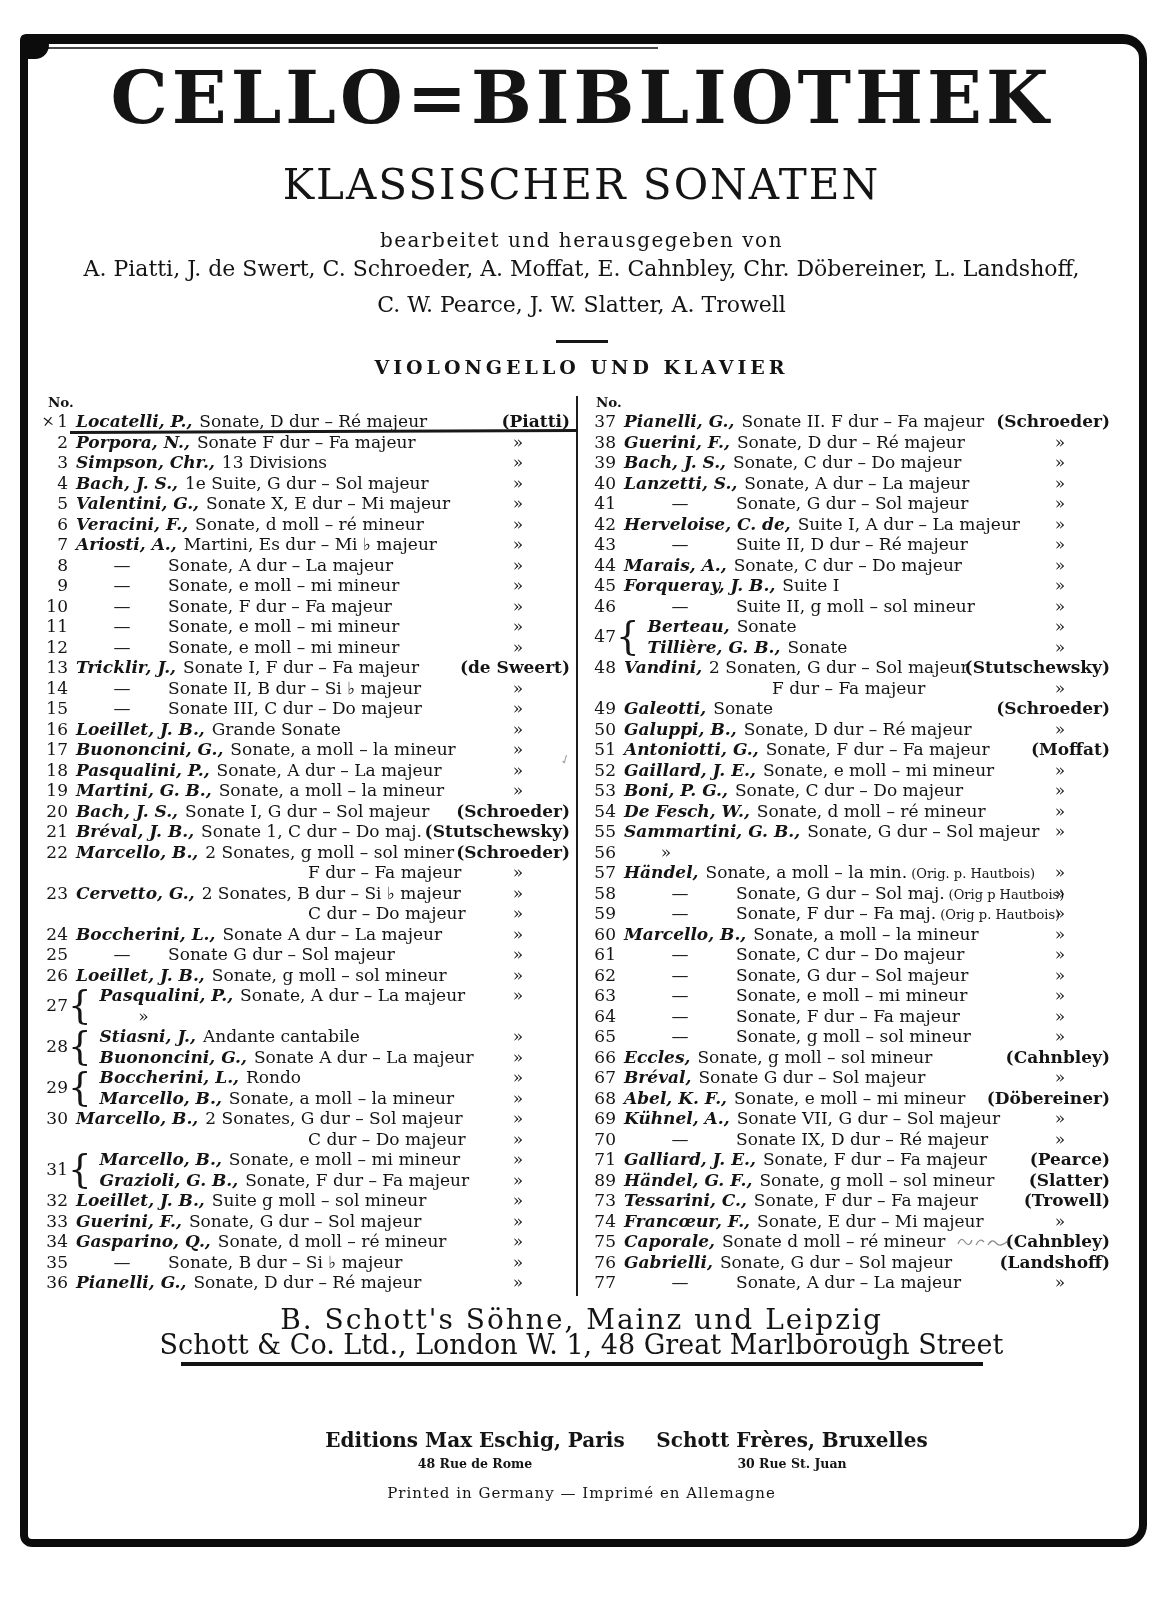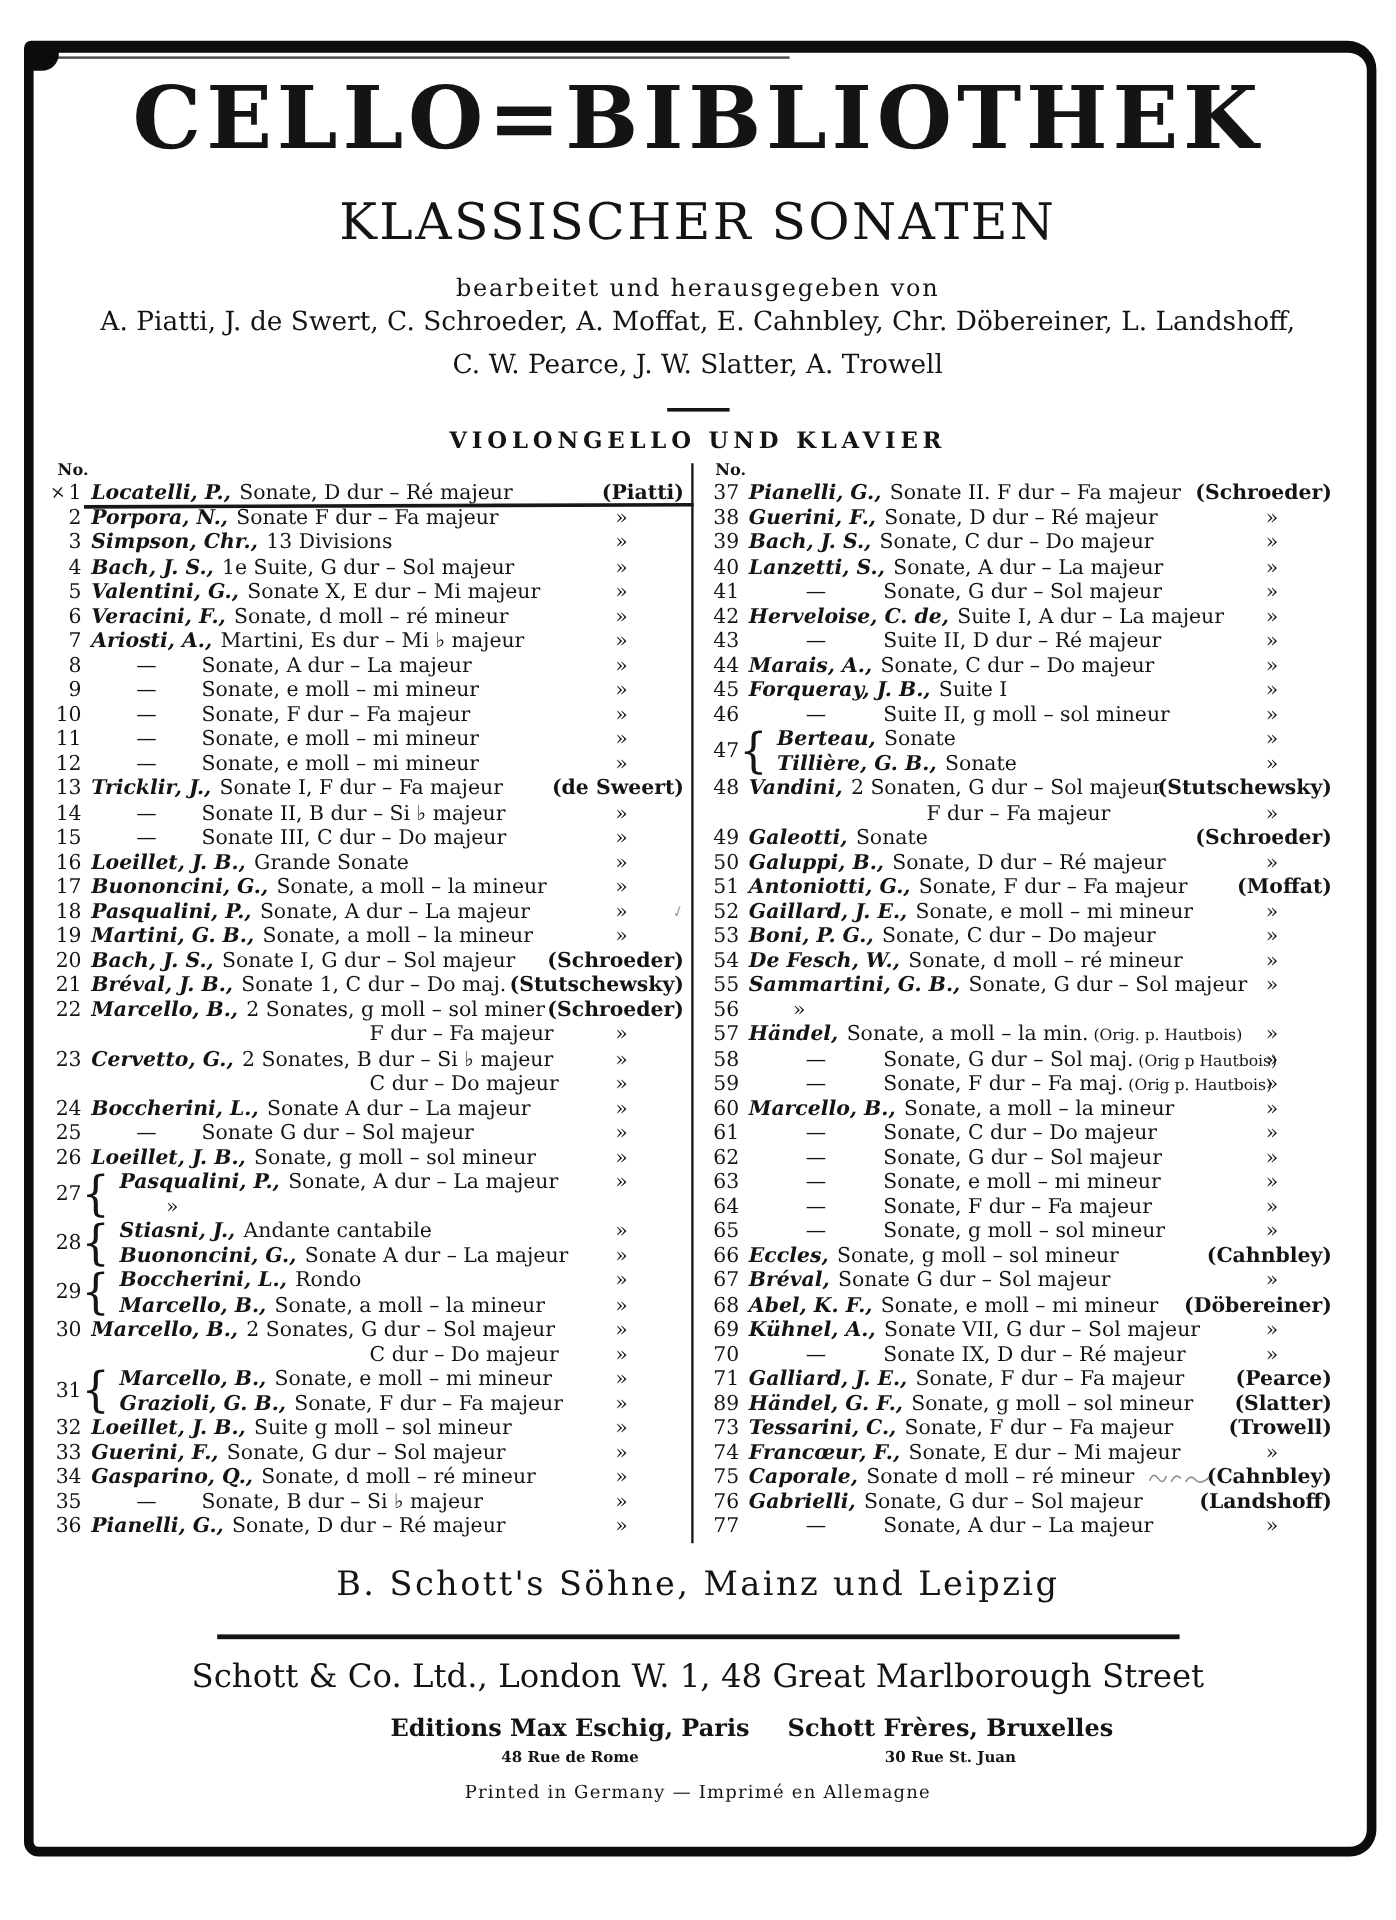--- a/index.html
+++ b/index.html
@@ -19,21 +19,21 @@
   .corner-blob{position:absolute;left:21px;top:35px;width:28px;height:24px;background:#0c0c0c;border-radius:3px 10px 14px 5px;}
   .center{position:absolute;left:0;width:100%;text-align:center;}
   .title{top:62px;font-size:72px;font-weight:bold;letter-spacing:4px;line-height:1;}
   .subtitle{top:164px;font-size:42px;letter-spacing:2px;line-height:1;}
   .byline{top:228px;font-size:20px;letter-spacing:1.5px;}
   .eds1{top:256px;font-size:22px;}
   .eds2{top:292px;font-size:22px;}
   .mini-rule{position:absolute;left:50%;margin-left:-26px;top:340px;width:52px;height:3px;background:#161616;}
   .instr{top:356px;font-size:19px;font-weight:bold;letter-spacing:4px;}
 
-  .catalog{position:absolute;top:384px;left:38px;width:1072px;display:flex;align-items:flex-start;}
+  .catalog{position:absolute;top:394px;left:38px;width:1072px;display:flex;align-items:flex-start;}
   .col-left{width:532px;flex:none;}
   .divider{flex:0 0 2px;background:#1d1d1d;height:900px;margin:2px 8px 0 6px;}
   .col-right{flex:1;min-width:0;}
   .no-label{font-size:13.5px;font-weight:bold;height:17px;line-height:17px;padding-left:10px;}
   .row{display:flex;height:20.5px;line-height:20.5px;position:relative;font-size:17px;white-space:nowrap;}
   .grouprow{height:41px;}
   .no-cell{flex:0 0 30px;text-align:right;position:relative;}
   .grouprow .no-cell{line-height:41px;}
   .prefix{display:inline-block;transform:rotate(-7deg) translateY(-1px);font-size:15px;margin-right:3px;}
   .brace{flex:0 0 15px;font-size:37px;line-height:40px;transform:scaleY(1.08);text-align:center;}
@@ -49,21 +49,21 @@
   .ed{flex:0 0 104px;display:flex;}
   .col-right .ed{flex-basis:100px;}
   .ed-mark{margin:0 auto;}
   .ed-name{margin-left:auto;font-weight:bold;white-space:nowrap;}
   .underlined::after{content:'';position:absolute;left:32px;right:-8px;bottom:-1px;height:3px;background:#181818;transform:rotate(-0.2deg);}
   .scribble{display:inline-flex;align-items:center;margin-right:-4px;opacity:.75;}
   .stray-mark{position:absolute;left:560px;top:752px;color:#777;font-size:13px;transform:rotate(-20deg);opacity:.7;}
 
   .publisher{top:1303px;font-size:28px;letter-spacing:2px;line-height:1.2;}
   .pub-rule{position:absolute;left:50%;margin-left:-401px;top:1362px;width:802px;height:4px;background:#131313;}
-  .london{top:1382px;font-size:27px;line-height:1.2;}
+  .london{top:1329px;font-size:27px;line-height:1.2;}
   .addr{position:absolute;text-align:center;font-weight:bold;}
   .addr-paris{left:295px;top:1428px;width:360px;}
   .addr-brux{left:612px;top:1428px;width:360px;}
   .addr-name{font-size:20px;line-height:1.2;}
   .addr-sub{font-size:12.5px;margin-top:4px;}
   .printed{top:1484px;font-size:15px;letter-spacing:1px;}
 </style>
 </head>
 <body>
 

